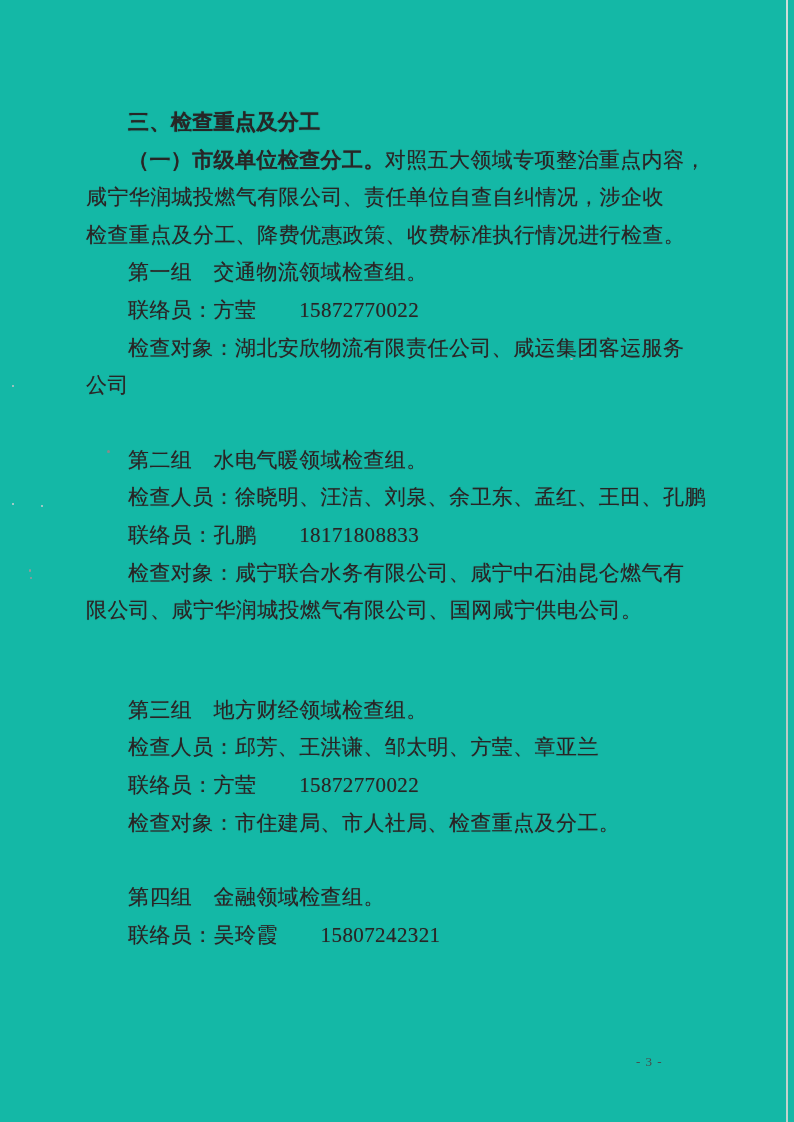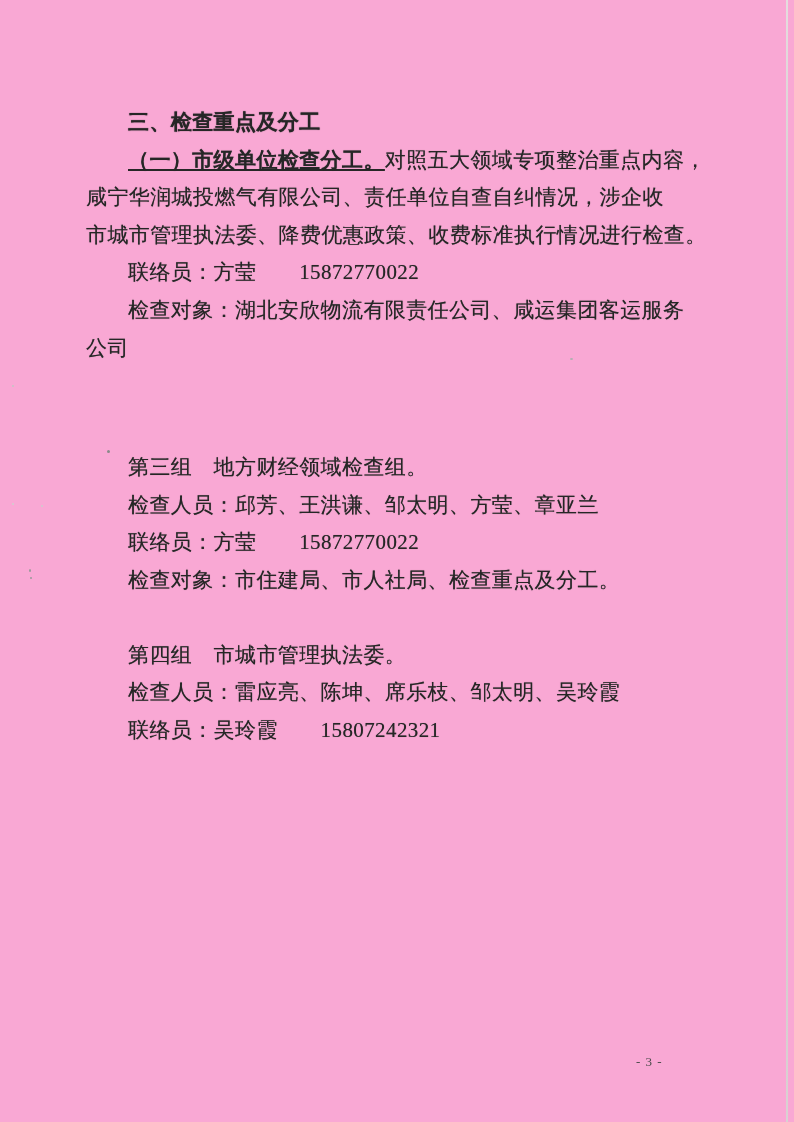--- a/index.html
+++ b/index.html
@@ -2,21 +2,21 @@
 <html><head>
 <meta charset="utf-8">
 <style>
   * { margin: 0; padding: 0; box-sizing: border-box; }
   html, body { background: #ffffff; }
   .page {
     position: relative;
     width: 794px;
     height: 1122px;
     margin: 0 auto;
-    background: #f9a8d4;
+    background: #14b8a6;
     overflow: hidden;
     font-family: "Liberation Serif", "DejaVu Serif", serif;
     color: #262626;
   }
   .content {
     position: absolute;
     left: 86px;
     top: 104px;
     width: 600px;
     font-size: 21px;
@@ -26,24 +26,24 @@
   }
   .line {
     white-space: nowrap;
     height: 37.6px;
   }
   .indent { padding-left: 42px; }
   .heading {
     font-weight: 700;
     text-shadow: 0 0 1px rgba(40,40,40,0.9);
   }
-  .lead { font-weight: 600; text-decoration: underline; }
+  .lead { font-weight: 600; }
   .group { margin-top: 0; }
   .gap-one { margin-top: 37px; }
-  .gap-big { margin-top: 82px; }
+  .gap-big { margin-top: 62px; }
   .page-number {
     position: absolute;
     left: 636px;
     top: 1054px;
     font-size: 13px;
     letter-spacing: 1px;
     color: #4a4a4a;
     font-family: "Liberation Serif", "DejaVu Serif", serif;
   }
   
@@ -73,39 +73,46 @@
 <body>
 
 <div class="page">
 
   <div class="content">
 
     <div class="line indent heading">三、检查重点及分工</div>
 
     <div class="line indent"><span class="lead">（一）市级单位检查分工。</span><span>对照五大领域专项整治重点内容，</span></div>
     <div class="line">咸宁华润城投燃气有限公司、责任单位自查自纠情况，涉企收</div>
-    <div class="line">市城市管理执法委、降费优惠政策、收费标准执行情况进行检查。</div>
+    <div class="line">检查重点及分工、降费优惠政策、收费标准执行情况进行检查。</div>
 
     <div class="group">
+      <div class="line indent">第一组　交通物流领域检查组。</div>
       <div class="line indent">联络员：方莹　　15872770022</div>
       <div class="line indent">检查对象：湖北安欣物流有限责任公司、咸运集团客运服务</div>
       <div class="line">公司</div>
     </div>
 
+    <div class="group gap-one">
+      <div class="line indent">第二组　水电气暖领域检查组。</div>
+      <div class="line indent">检查人员：徐晓明、汪洁、刘泉、余卫东、孟红、王田、孔鹏</div>
+      <div class="line indent">联络员：孔鹏　　18171808833</div>
+      <div class="line indent">检查对象：咸宁联合水务有限公司、咸宁中石油昆仑燃气有</div>
+      <div class="line">限公司、咸宁华润城投燃气有限公司、国网咸宁供电公司。</div>
+    </div>
 
     <div class="group gap-big">
       <div class="line indent">第三组　地方财经领域检查组。</div>
       <div class="line indent">检查人员：邱芳、王洪谦、邹太明、方莹、章亚兰</div>
       <div class="line indent">联络员：方莹　　15872770022</div>
       <div class="line indent">检查对象：市住建局、市人社局、检查重点及分工。</div>
     </div>
 
     <div class="group gap-one">
-      <div class="line indent">第四组　市城市管理执法委。</div>
-      <div class="line indent">检查人员：雷应亮、陈坤、席乐枝、邹太明、吴玲霞</div>
+      <div class="line indent">第四组　金融领域检查组。</div>
       <div class="line indent">联络员：吴玲霞　　15807242321</div>
     </div>
 
   </div>
 
   <div class="page-number">- 3 -</div>
 
   <div class="scan-edge"></div>
   <div class="speck s1"></div>
   <div class="speck s2"></div>

